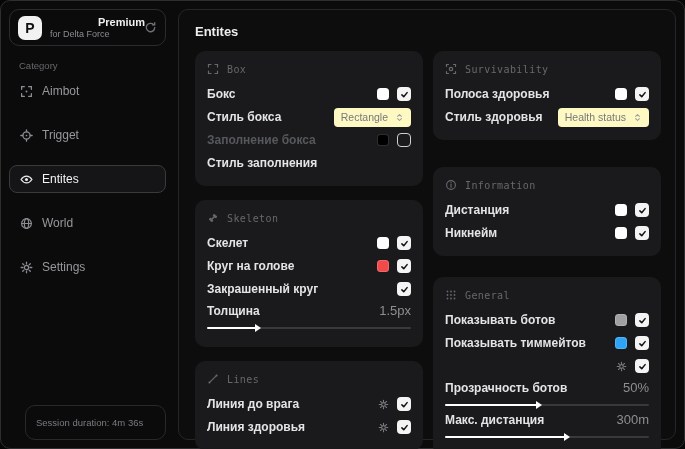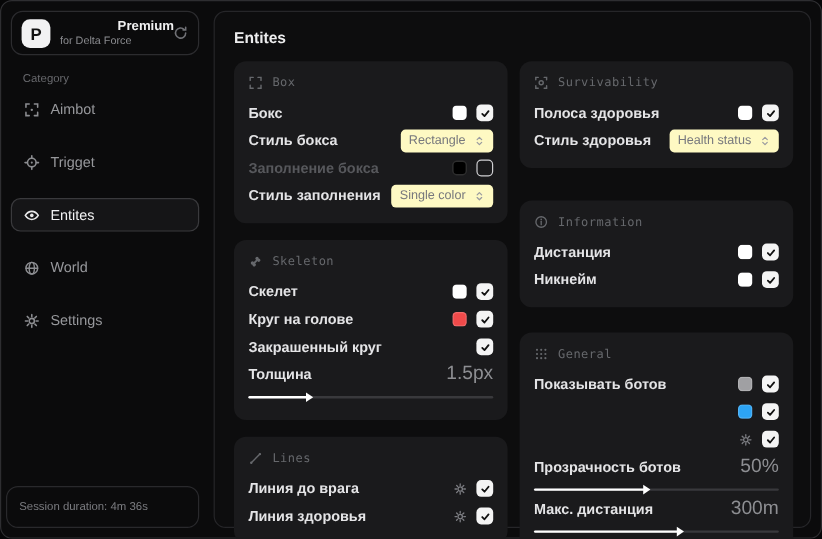--- a/index.html
+++ b/index.html
@@ -38,21 +38,21 @@
   .nav { display:flex; flex-direction:column; gap:16px; }
   .nav-item {
     height:28px; display:flex; align-items:center; gap:9px;
     padding:0 10px; border-radius:8px; border:1px solid transparent;
     font-size:12px; color:#97989c; cursor:pointer;
   }
   .nav-item .nicon { display:flex; color:#8c8d91; }
   .nav-item.active { border-color:#3a3a3d; background:#151517; color:#f3f3f4; }
   .nav-item.active .nicon { color:#e9e9ea; }
   .session-card {
-    position:absolute; left:4px; right:8px; bottom:8px;
+    position:absolute; left:24px; right:8px; bottom:8px;
     border:1px solid #29292c; border-radius:10px;
     padding:11px 10px; font-size:9.5px; color:#7b7c80;
   }
   
   .main {
     flex:1; margin:8px 8px 8px 4px;
     border:1px solid #262629; border-radius:10px;
     background:#0d0d0e;
     padding:14px 14px 12px 16px;
     display:flex; flex-direction:column;
@@ -89,21 +89,21 @@
   .checkbox svg { display:block; }
   .dropdown {
     height:19px; background:#fef9c3; border-radius:4px;
     display:flex; align-items:center; gap:7px; padding:0 7px;
     font-size:10.5px; color:#77787d; cursor:pointer;
   }
   .dropdown .dd-icon { display:flex; color:#9b9ca0; }
   .mini-gear { display:flex; color:#7c7d82; cursor:pointer; }
   .slider-block { margin-top:3px; }
   .slider-head { display:flex; align-items:center;text-align:right; }
-  .slider-value { margin-left:auto; font-size:16px; color:#8d8e92; }
+  .slider-value { margin-left:auto; font-size:13px; color:#8d8e92; }
   .slider-track {
     position:relative; height:2px; background:#39393c; border-radius:1px;
     margin:9px 0 6px 0; cursor:pointer;
   }
   .slider-fill { position:relative; height:2px; background:#ffffff; border-radius:1px; }
   .slider-fill::after {
     content:""; position:absolute; right:-5px; top:-3px;
     width:0; height:0;
     border-left:6px solid #ffffff;
     border-top:4px solid transparent;
@@ -229,30 +229,20 @@
           </div>
           <div class="row dim">
             <span class="row-label">Заполнение бокса</span>
             <span class="row-right">
               <span class="swatch" style="background: rgb(0, 0, 0);"></span>
               <span class="checkbox unchecked"></span>
             </span>
           </div>
           <div class="row">
             <span class="row-label">Стиль заполнения</span>
-            <span class="row-right">
-              <span class="dropdown">
-                <span>Single color</span>
-                <span class="dd-icon">
-                  <svg width="9" height="9" viewBox="0 0 12 12" fill="none" stroke="currentColor" stroke-width="1.4" stroke-linecap="round" stroke-linejoin="round">
-                      <path d="M3.5 4.5 6 2l2.5 2.5M3.5 7.5 6 10l2.5-2.5"></path>
-                    </svg>
-                </span>
-              </span>
-            </span>
           </div>
         </div>
 
         <div class="card">
           <div class="card-header">
             <span class="hicon">
               <svg width="12" height="12" viewBox="0 0 12 12" fill="currentColor">
                 <g transform="rotate(-45 6 6)">
                   <rect x="3.4" y="5.2" width="5.2" height="1.6" rx=".8"></rect>
                   <circle cx="3.3" cy="5" r="1.4"></circle>
@@ -448,20 +438,21 @@
             <span class="row-right">
               <span class="swatch" style="background: rgb(160, 160, 163);"></span>
               <span class="checkbox checked">
                 <svg width="9" height="9" viewBox="0 0 12 12" fill="none" stroke="#111" stroke-width="2" stroke-linecap="round" stroke-linejoin="round">
                     <path d="M2.5 6.5 5 9l4.5-5.5"></path>
                   </svg>
               </span>
             </span>
           </div>
           <div class="row">
+            <span class="row-label">Показывать тиммейтов</span>
             <span class="row-right">
               <span class="swatch" style="background: rgb(45, 164, 245);"></span>
               <span class="checkbox checked">
                 <svg width="9" height="9" viewBox="0 0 12 12" fill="none" stroke="#111" stroke-width="2" stroke-linecap="round" stroke-linejoin="round">
                     <path d="M2.5 6.5 5 9l4.5-5.5"></path>
                   </svg>
               </span>
             </span>
           </div>
           <div class="row">

